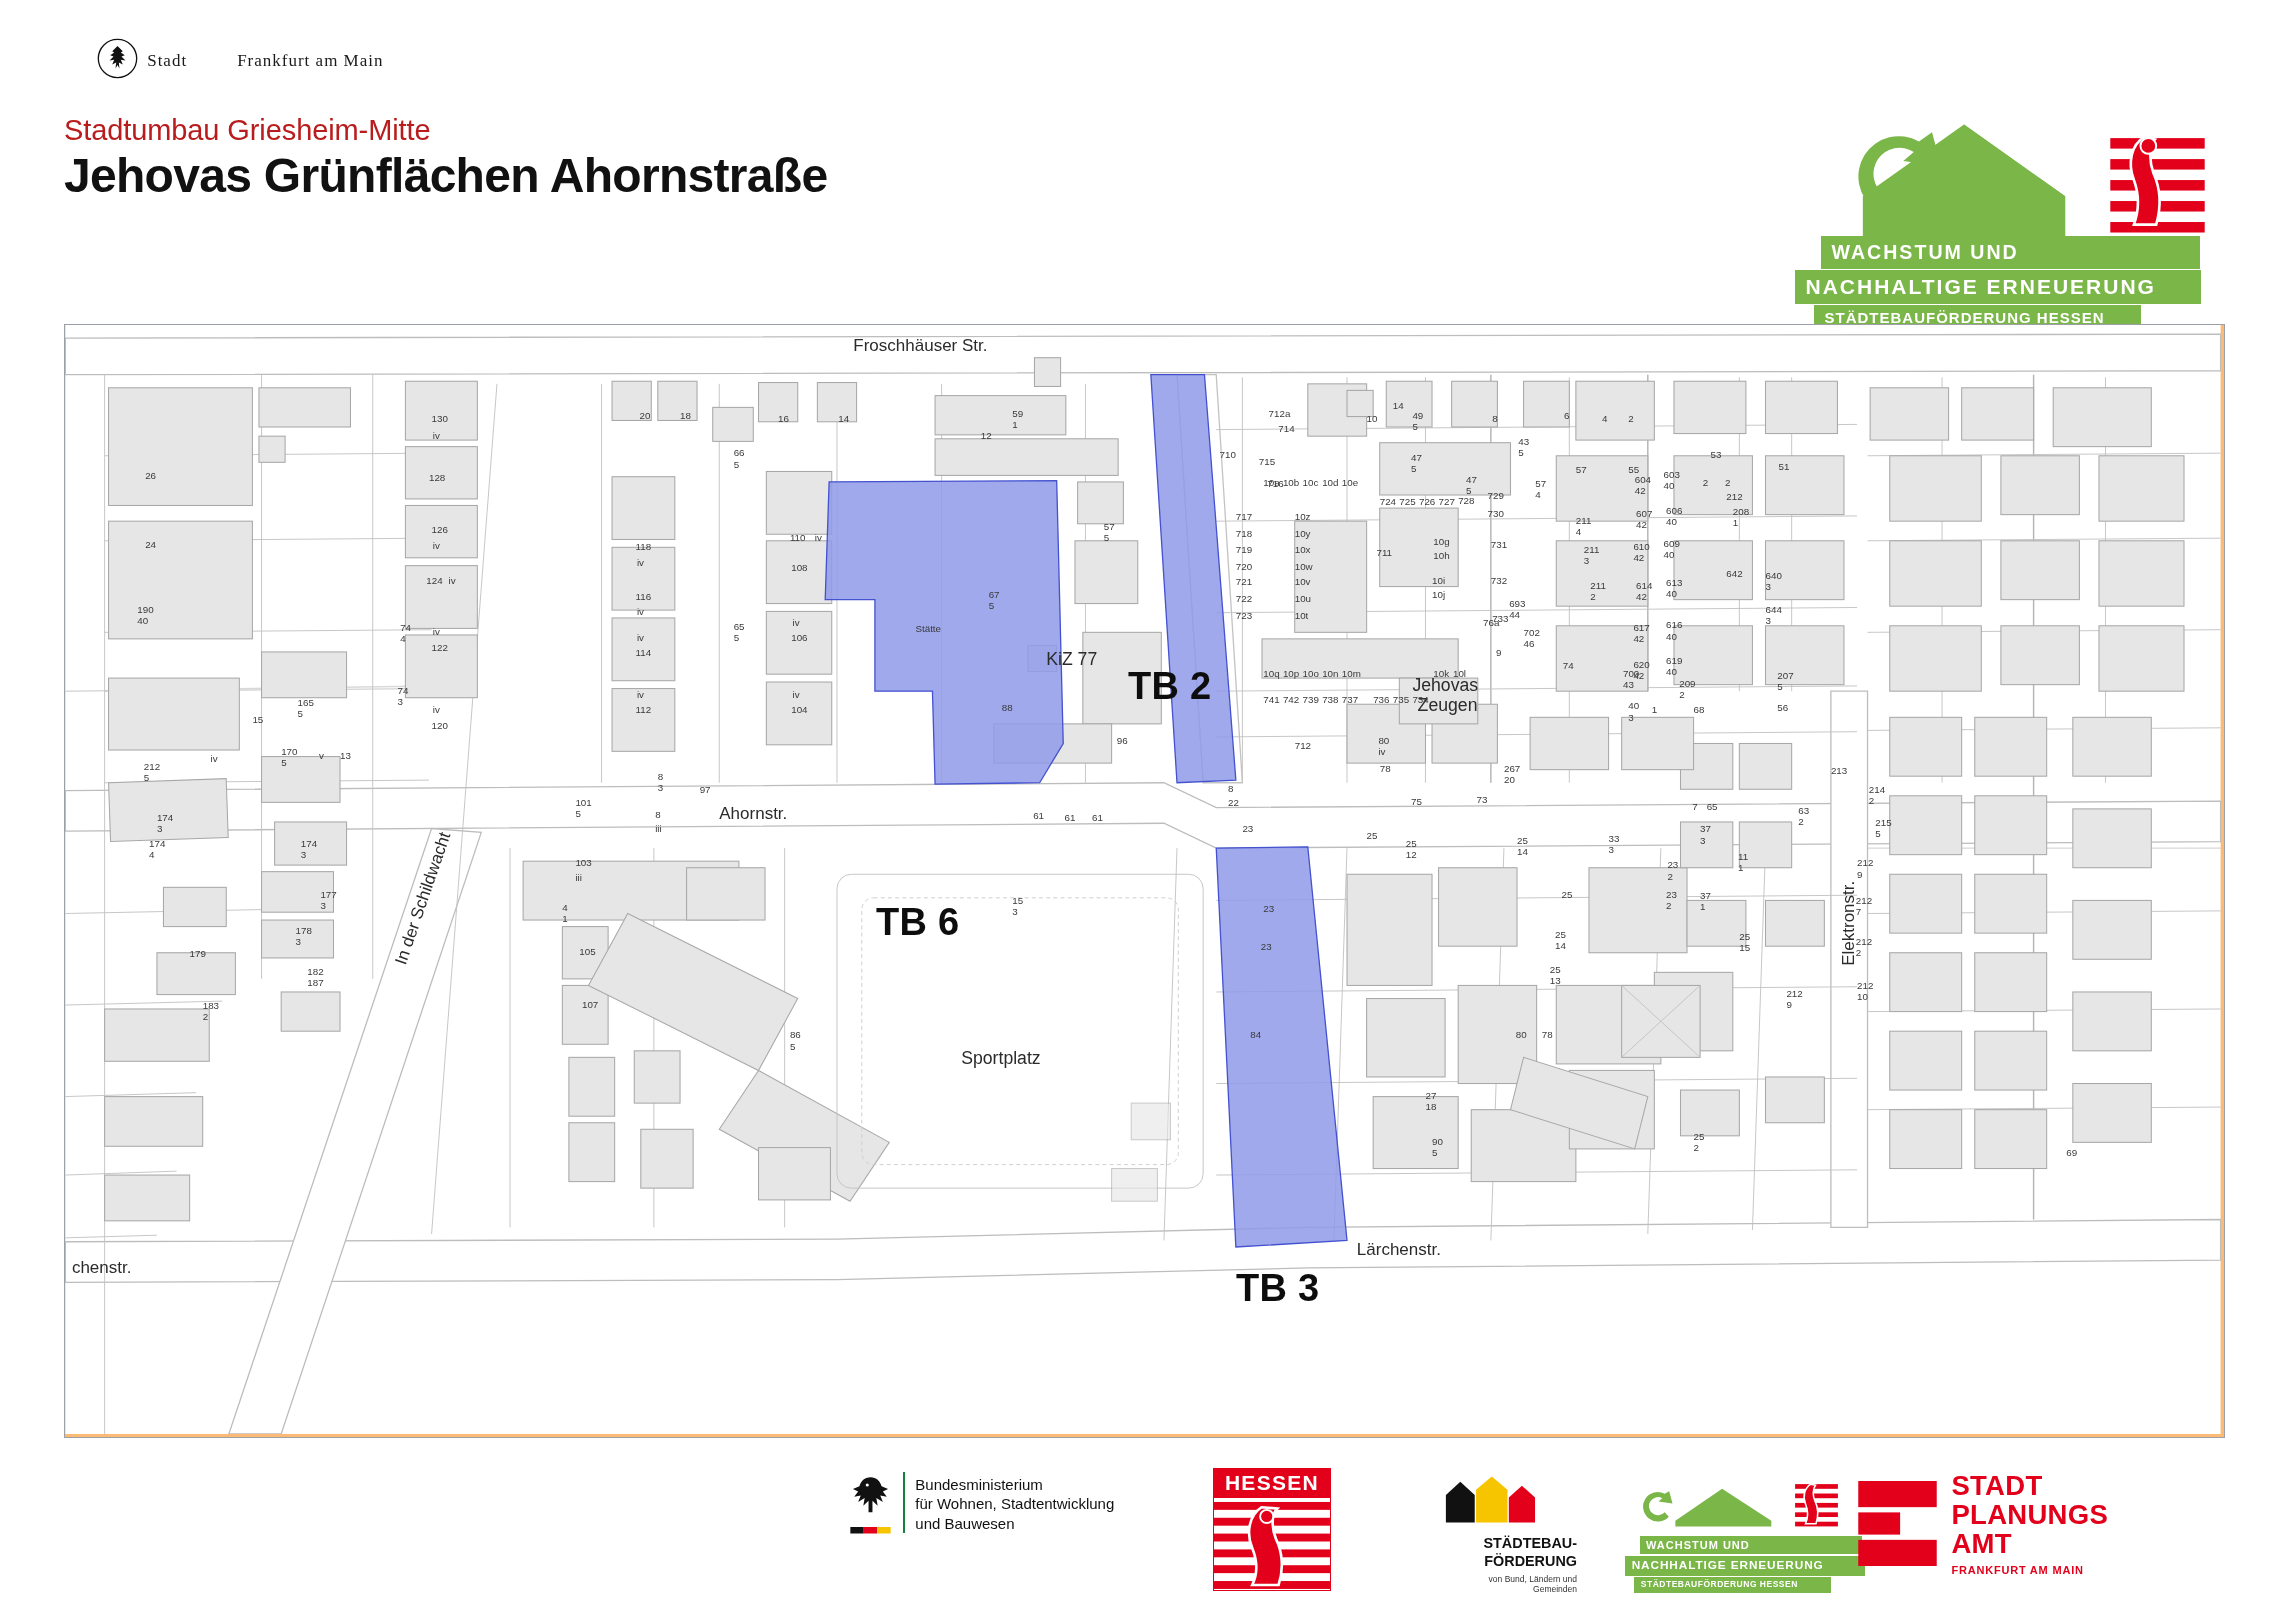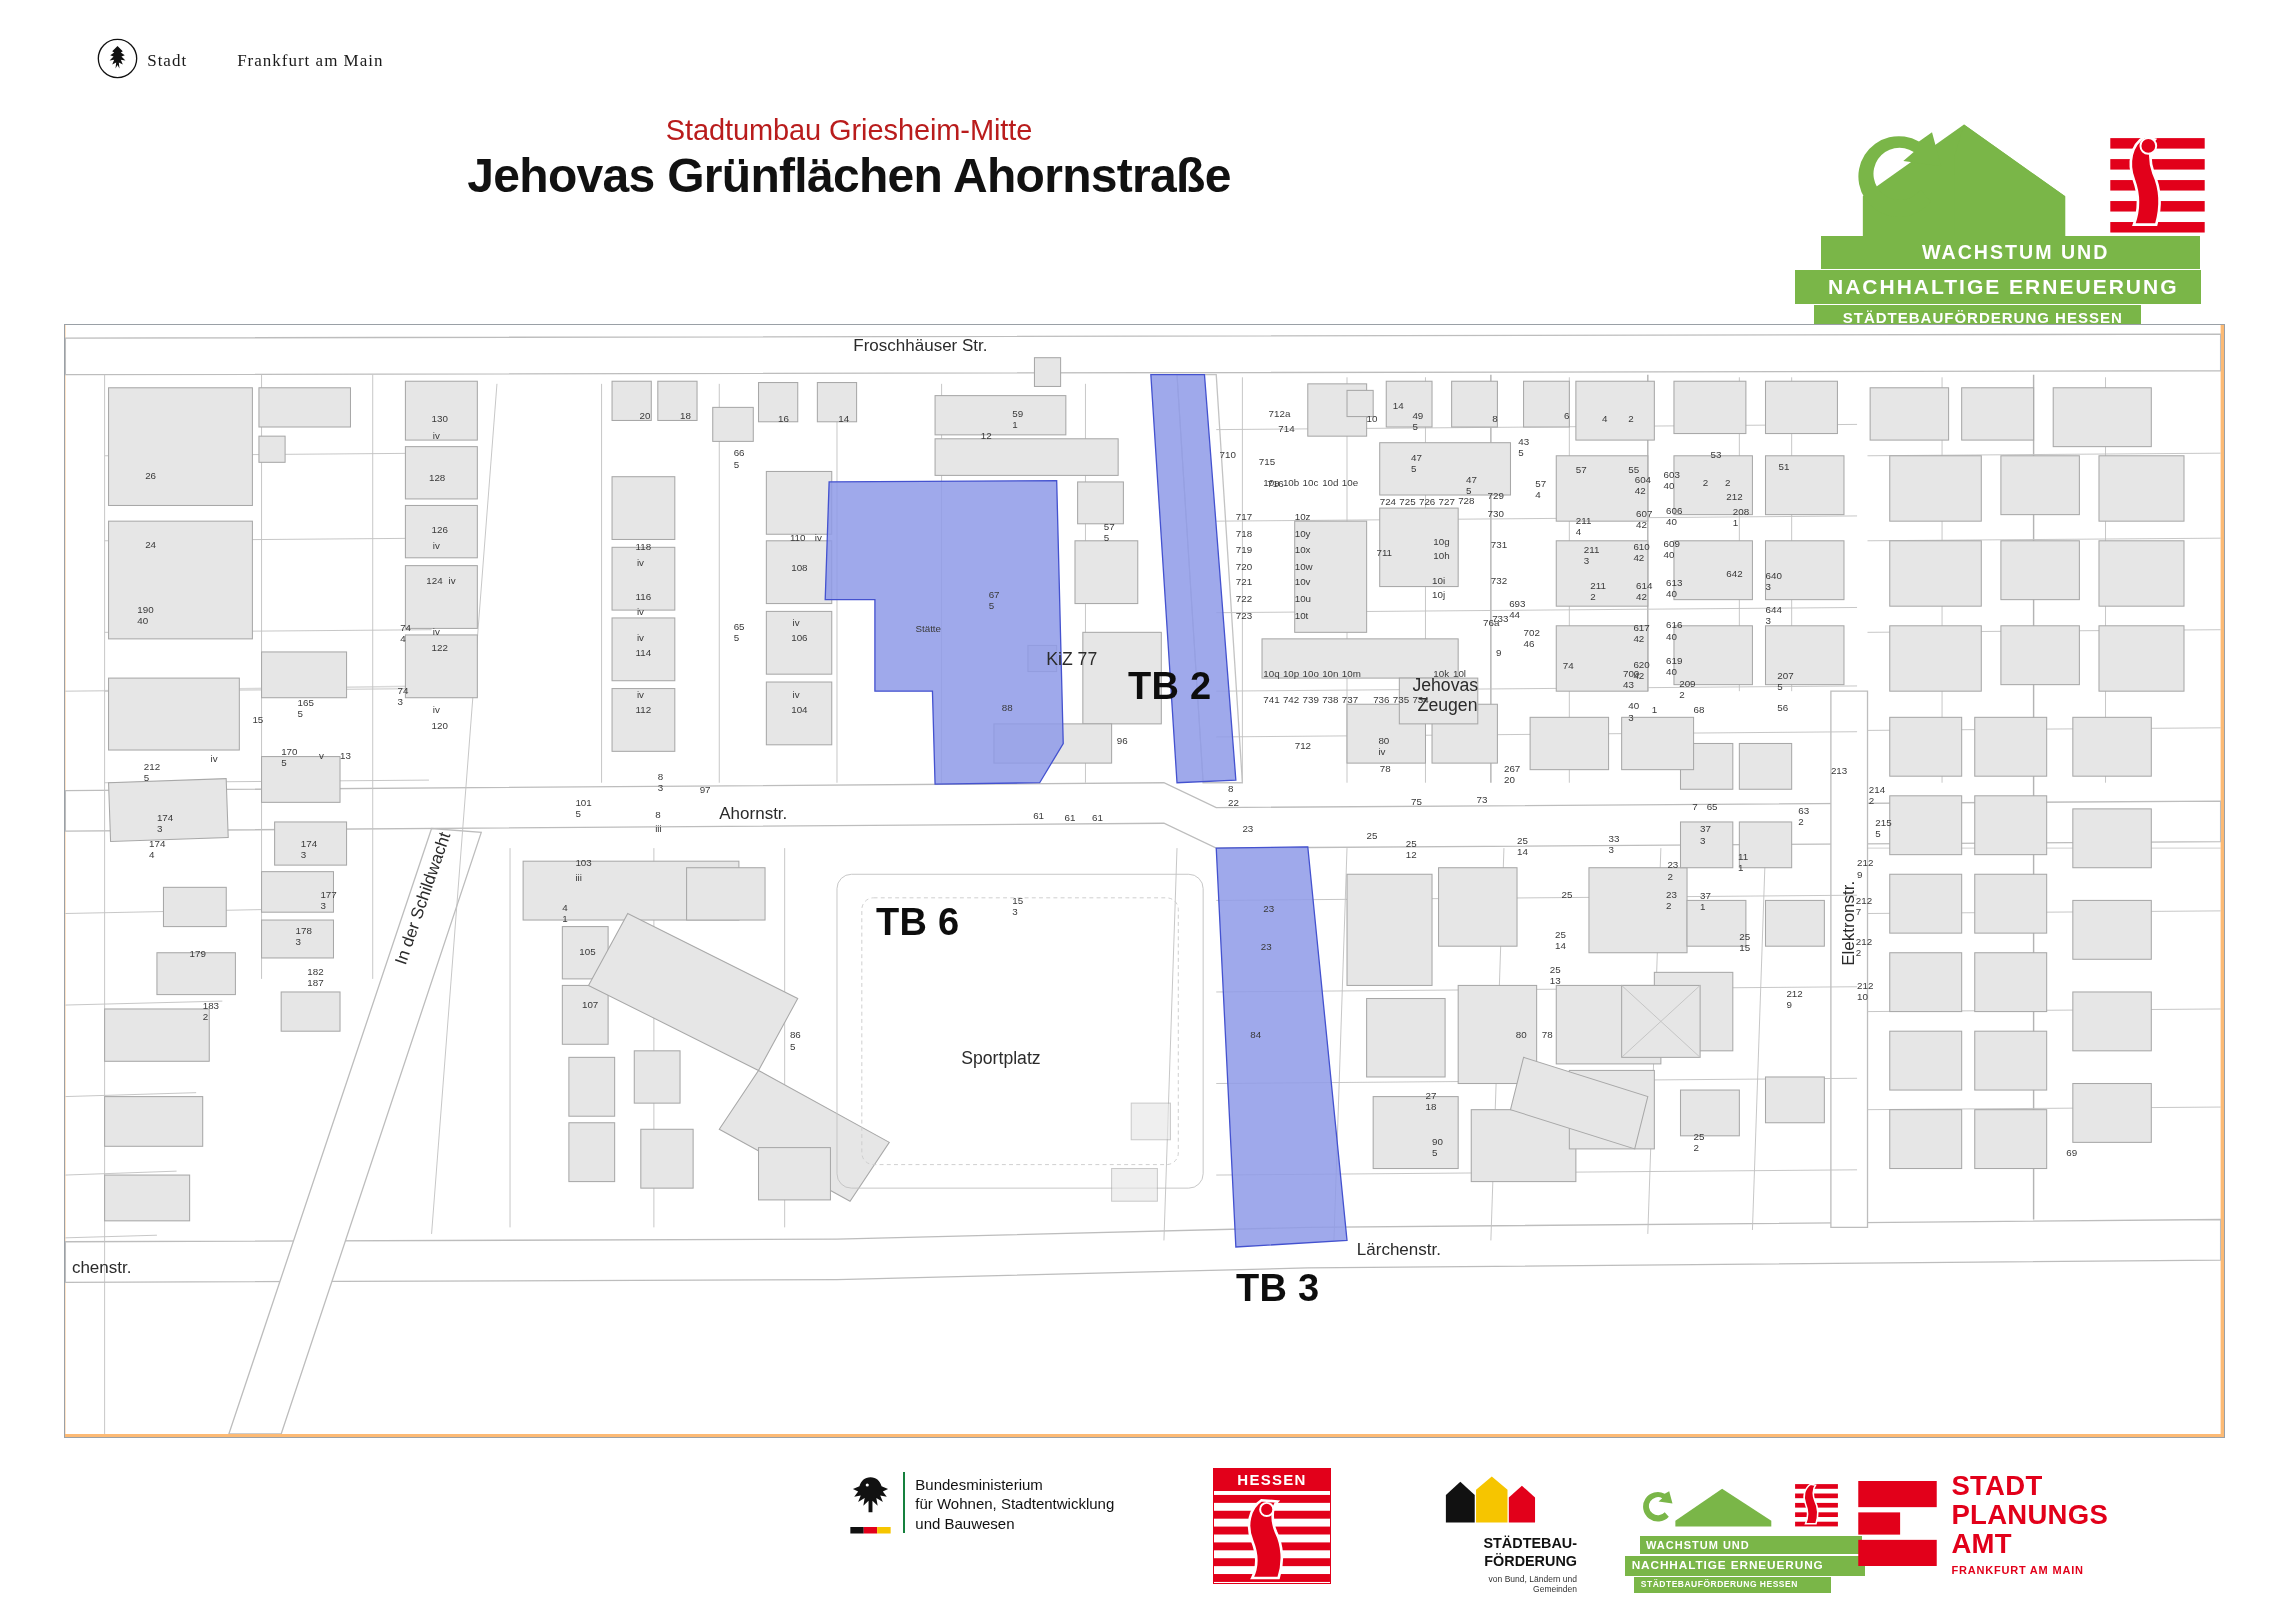--- a/index.html
+++ b/index.html
@@ -15,21 +15,20 @@
     position: relative;
     overflow: hidden;
   }
 
   
   .header {
     position: absolute;
     left: 0; top: 0;
     width: 2295px;
     height: 327px;
-    text-align: center;
   }
   .city-logo {
     position: absolute;
     left: 97px;
     top: 38px;
     display: flex;
     align-items: center;
     gap: 9.2px;
   }
   .city-logo .crest {
@@ -183,21 +182,21 @@
     padding-left: 10.5px;
     white-space: nowrap;
   }
   #f-bmwsb .flagbar { position: absolute; left: 0; bottom: -3.9px; width: 41px; height: 6.5px; }
 
   #f-hessen { left: 1213px; top: 9.2px; width: 118px; }
   #f-hessen .h-title {
     background: #e2001a;
     color: #fff;
     font-weight: bold;
-    font-size: 15px;
+    font-size: 21px;
     letter-spacing: 1.3px;
     text-align: center;
     padding: 2.6px 0 3.3px 0;
   }
   #f-hessen .h-body {
     border: 1.3px solid #e2001a;
     border-top: none;
     height: 92px;
     position: relative;
     background: #fff;

